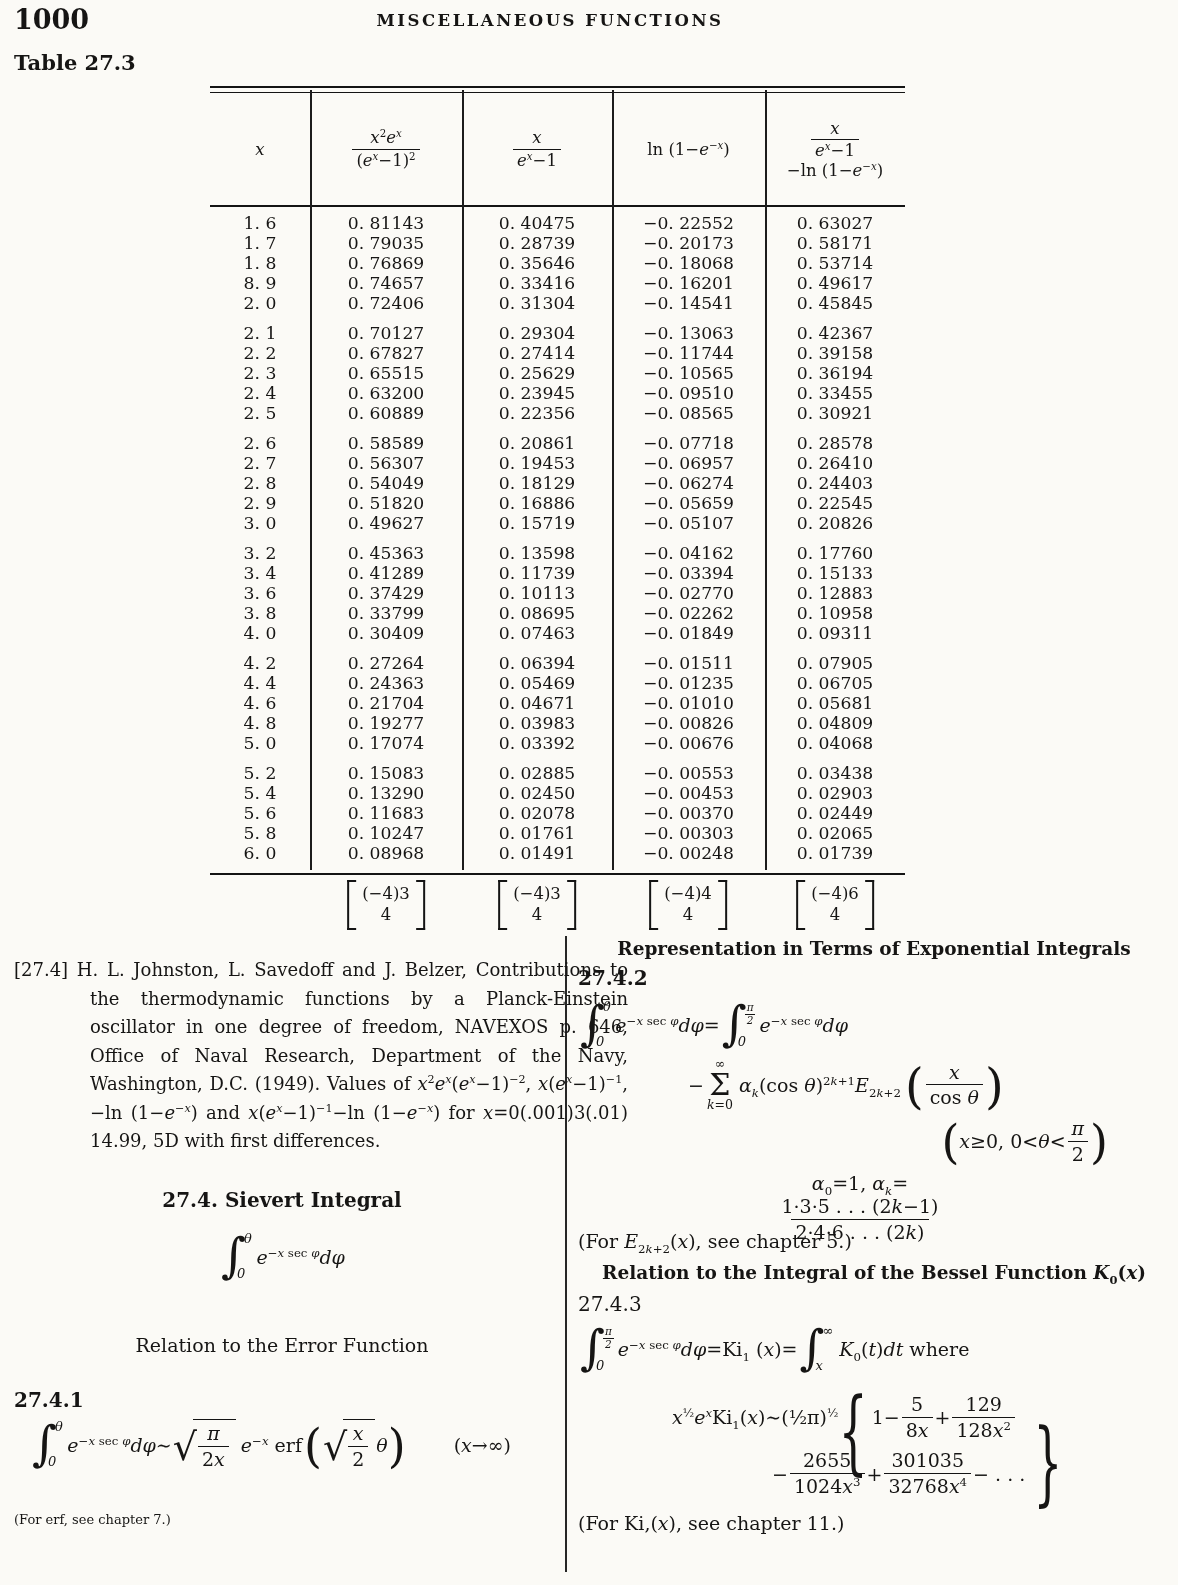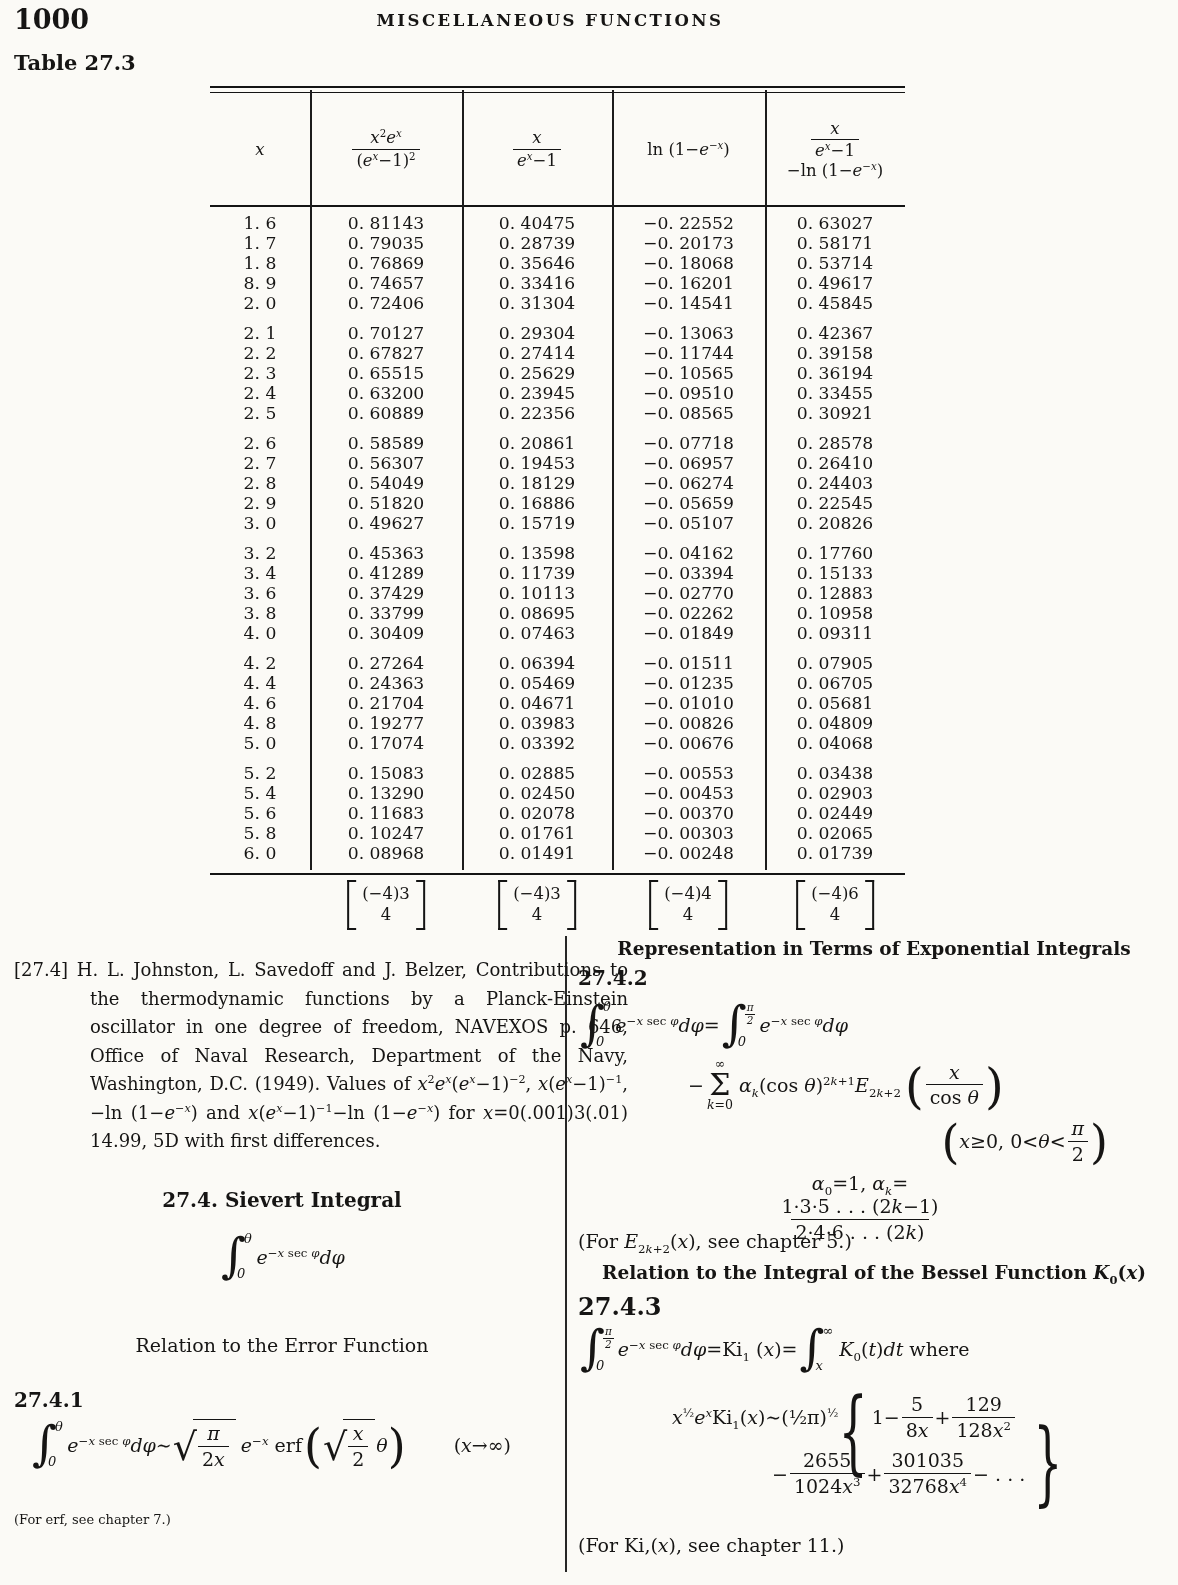--- a/index.html
+++ b/index.html
@@ -53,26 +53,26 @@
   .erf-note{position:absolute;left:14px;top:1512px;font-size:13px;}
 
   .rep-heading{position:absolute;left:578px;top:938px;width:592px;text-align:center;font-size:18.5px;font-weight:bold;}
   .eqnum-2742{position:absolute;left:578px;top:966px;font-size:20px;font-weight:bold;}
   .eq-2742a{position:absolute;left:578px;top:998px;}
   .eq-2742b{position:absolute;left:688px;top:1058px;}
   .eq-2742c{position:absolute;left:580px;top:1116px;width:528px;justify-content:flex-end;}
   .eq-alpha{position:absolute;left:580px;top:1172px;width:560px;justify-content:center;flex-direction:column;}
   .forE-note{position:absolute;left:578px;top:1230px;font-size:19px;}
   .bessel-heading{position:absolute;left:578px;top:1262px;width:592px;text-align:center;font-size:18.5px;font-weight:bold;}
-  .eqnum-2743{position:absolute;left:578px;top:1292px;font-size:24px;font-weight:bold;}
+  .eqnum-2743{position:absolute;left:578px;top:1292px;font-size:20px;font-weight:normal;}
   .eq-2743{position:absolute;left:578px;top:1322px;}
   .ki-series{position:absolute;left:580px;top:1392px;width:592px;}
   .ki-row1{padding-left:92px;}
   .ki-row2{padding-left:192px;margin-top:6px;}
-  .forKi-note{position:absolute;left:578px;top:1512px;font-size:19px;margin-top:22px;}
+  .forKi-note{position:absolute;left:578px;top:1512px;font-size:19px;}
 
   
   .eq{display:flex;align-items:center;font-size:19px;}
   .mr{white-space:pre;}
   .int{display:inline-flex;height:54px;align-items:stretch;margin:0 2px;}
   .isym{font-size:48px;line-height:50px;}
   .ilims{display:flex;flex-direction:column;justify-content:space-between;font-size:13px;line-height:1;padding:2px 0 4px 0;font-style:italic;}
   .iup{transform:translate(-2px,0);}
   .ilo{transform:translate(-9px,0);}
   .tfrac{display:inline-flex;flex-direction:column;align-items:center;font-size:10.5px;line-height:1.1;font-style:italic;}

